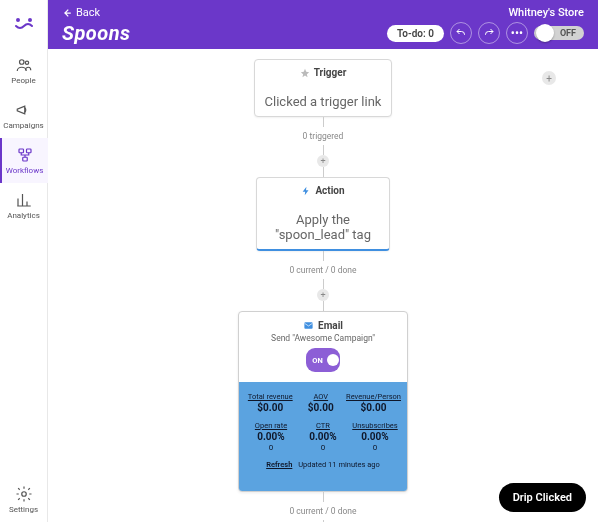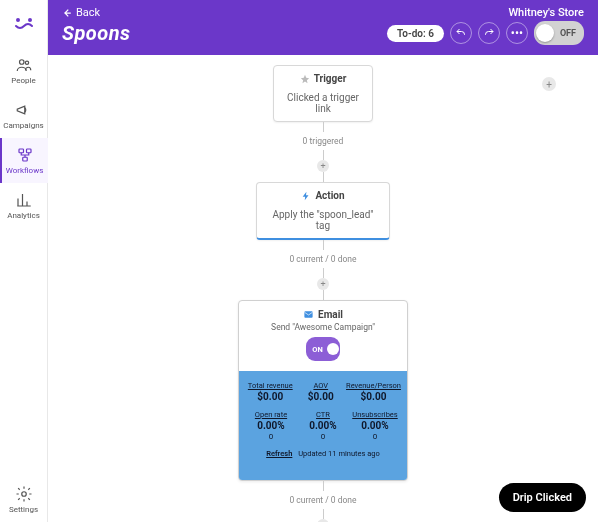--- a/index.html
+++ b/index.html
@@ -8,39 +8,39 @@
   .sidebar { width: 48px; background: #fff; border-right: 1px solid #e8e8e8; display: flex; flex-direction: column; align-items: center; padding-top: 12px; }
   .logo { width: 24px; height: 24px; color: #6b37c9; margin-bottom: 12px; }
   .nav-item { width: 48px; display: flex; flex-direction: column; align-items: center; padding: 8px 0; cursor: pointer; font-size: 8px; color: #555; }
   .nav-item.active { color: #6b37c9; border-left: 2px solid #6b37c9; background: #f8f5ff; }
   .nav-item .nicon { width: 18px; height: 18px; margin-bottom: 3px; }
   .nav-item span { line-height: 1; }
   .sidebar-spacer { flex: 1; }
   
   .main { flex: 1; display: flex; flex-direction: column; background: #fff; }
   
-  .header { background: #6b37c9; color: #fff; padding: 6px 14px 10px; }
+  .header { background: #6b37c9; color: #fff; padding: 6px 14px 4px; }
   .header-top { display: flex; justify-content: space-between; align-items: center; font-size: 11px; margin-bottom: 2px; }
   .back { display: flex; align-items: center; gap: 4px; cursor: pointer; }
   .store { font-size: 11px; font-weight: 500; }
   .header-bottom { display: flex; justify-content: space-between; align-items: center; }
   .title { font-size: 20px; font-weight: 700; font-style: italic; letter-spacing: 0.5px; }
   .header-controls { display: flex; align-items: center; gap: 6px; }
   .todo-pill { background: #fff; color: #444; font-size: 10px; padding: 3px 10px; border-radius: 10px; font-weight: 600; }
   .icon-btn { width: 22px; height: 22px; border-radius: 50%; border: 1px solid rgba(255,255,255,0.45); display: flex; align-items: center; justify-content: center; cursor: pointer; }
   .icon-btn svg, .icon-btn span { color: #fff; font-size: 12px; }
-  .off-toggle { display: flex; align-items: center; background: #d2d2d2; border-radius: 11px; height: 24px; padding: 2px; cursor: pointer; }
+  .off-toggle { display: flex; align-items: center; background: #d2d2d2; border-radius: 11px; height: 14px; padding: 2px; cursor: pointer; }
   .off-knob { width: 18px; height: 18px; background: #fff; border-radius: 50%; box-shadow: 0 1px 2px rgba(0,0,0,0.3); }
   .off-label { font-size: 9px; color: #555; font-weight: 700; padding: 0 6px; }
   
   .canvas { flex: 1; position: relative; overflow: hidden; }
   .flow { position: absolute; left: 50%; transform: translateX(-50%); top: 10px; width: 230px; display: flex; flex-direction: column; align-items: center; }
-  .node { background: #fff; border: 1px solid #d8d8d8; border-radius: 4px; width: 100px; padding: 7px 8px; text-align: center; box-shadow: 0 1px 2px rgba(0,0,0,0.06); }
+  .node { background: #fff; border: 1px solid #d8d8d8; border-radius: 4px; width: 138px; padding: 7px 8px; text-align: center; box-shadow: 0 1px 2px rgba(0,0,0,0.06); }
   .node-title { font-size: 10px; font-weight: 700; color: #444; display: flex; align-items: center; justify-content: center; gap: 4px; }
-  .node-sub { font-size: 10px; color: #666; margin-top: 8px; }
+  .node-sub { font-size: 13px; color: #666; margin-top: 16px; }
   .node.action { width: 134px; border-bottom: 2px solid #3f8fe0; }
   .node.exit { width: 180px; border-bottom: 2px solid #f7b0c8; padding: 10px; }
   .connector { width: 1px; height: 10px; background: #ccc; }
   .plus-dot { width: 12px; height: 12px; border-radius: 50%; background: #e8e8e8; color: #888; font-size: 9px; display: flex; align-items: center; justify-content: center; cursor: pointer; }
   .stat-line { font-size: 8.5px; color: #888; margin: 4px 0; }
   .side-plus { position: absolute; top: 22px; right: 42px; width: 14px; height: 14px; border-radius: 50%; background: #e8e8e8; color: #888; font-size: 10px; display: flex; align-items: center; justify-content: center; cursor: pointer; }
   
   .email-card { width: 170px; border: 1px solid #d0d0d0; border-radius: 4px; overflow: hidden; box-shadow: 0 1px 3px rgba(0,0,0,0.08); background: #fff; }
   .email-head { padding: 8px 8px 10px; text-align: center; }
   .email-title { font-size: 10px; font-weight: 700; color: #444; display: flex; align-items: center; justify-content: center; gap: 4px; }
@@ -118,21 +118,21 @@
         <svg width="10" height="10" viewBox="0 0 24 24" fill="none" stroke="currentColor" stroke-width="3">
             <path d="M15 4l-8 8 8 8M7 12h14"></path>
           </svg>
         <span>Back</span>
       </div>
       <div class="store">Whitney's Store</div>
     </div>
     <div class="header-bottom">
       <div class="title">Spoons</div>
       <div class="header-controls">
-        <div class="todo-pill">To-do: 6</div>
+        <div class="todo-pill">To-do: 0</div>
         <div class="icon-btn">
           <svg width="12" height="12" viewBox="0 0 24 24" fill="none" stroke="currentColor" stroke-width="2">
               <path d="M9 14L4 9l5-5M4 9h9a6 6 0 016 6v1"></path>
             </svg>
         </div>
         <div class="icon-btn">
           <svg width="12" height="12" viewBox="0 0 24 24" fill="none" stroke="currentColor" stroke-width="2">
               <path d="M15 14l5-5-5-5M20 9h-9a6 6 0 00-6 6v1"></path>
             </svg>
         </div>

